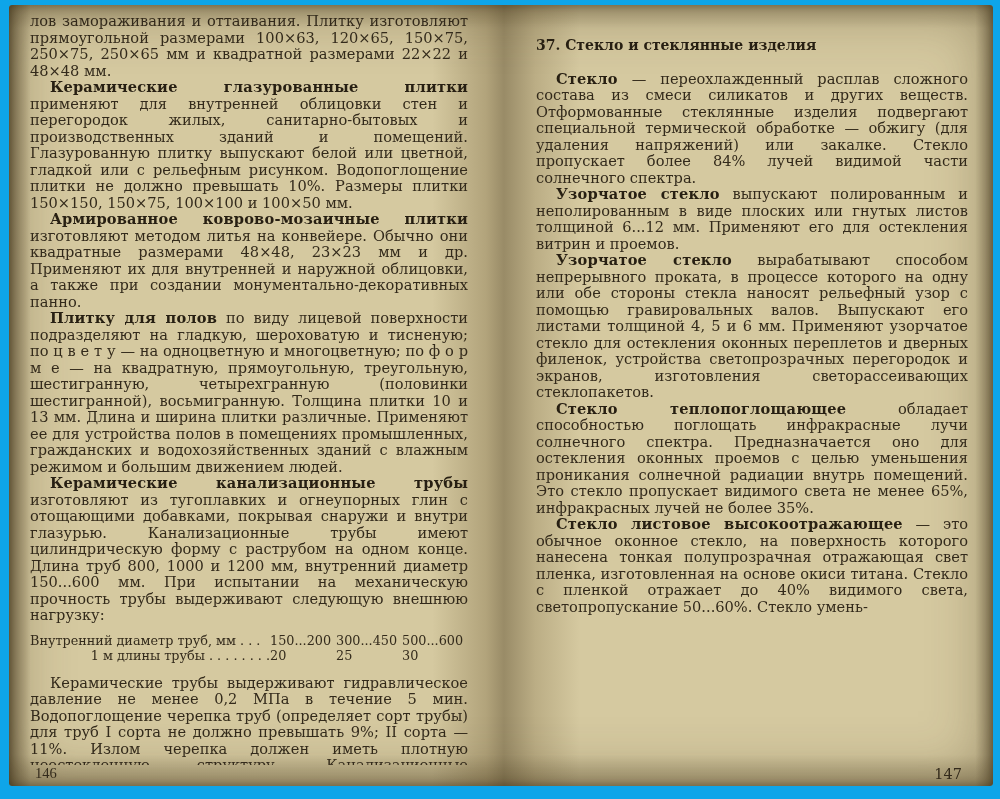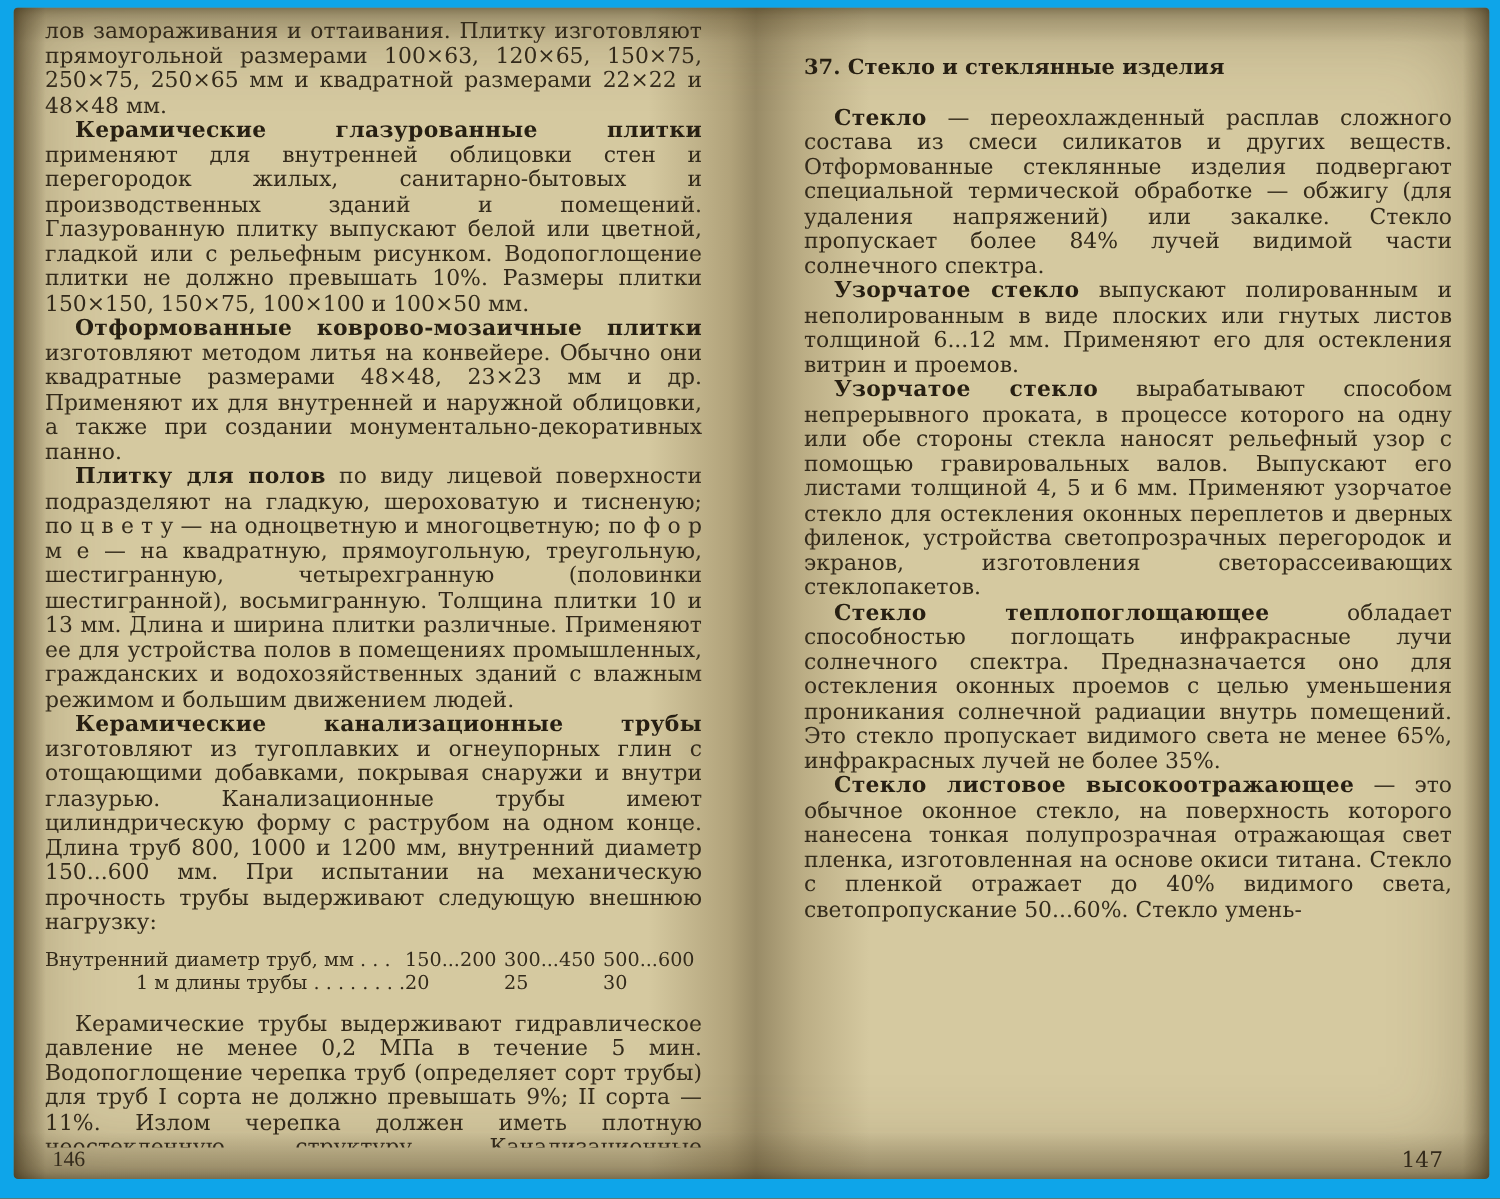--- a/index.html
+++ b/index.html
@@ -75,21 +75,21 @@
 <body>
 
 <div class="scan">
   <div class="paper">
     <div class="gutter-shadow"></div>
   </div>
 
   <div class="text-col col-left">
       <p class="para noindent">лов замораживания и оттаивания. Плитку изготовляют прямоугольной размерами 100×63, 120×65, 150×75, 250×75, 250×65 мм и квадратной размерами 22×22 и 48×48 мм.</p>
       <p class="para"><b class="lead">Керамические глазурованные плитки</b> применяют для внутренней облицовки стен и перегородок жилых, санитарно-бытовых и производственных зданий и помещений. Глазурованную плитку выпускают белой или цветной, гладкой или с рельефным рисунком. Водопоглощение плитки не должно превышать 10%. Размеры плитки 150×150, 150×75, 100×100 и 100×50 мм.</p>
-      <p class="para"><b class="lead">Отформованные коврово-мозаичные плитки</b> изготовляют методом литья на конвейере. Обычно они квадратные размерами 48×48, 23×23 мм и др. Применяют их для внутренней и наружной облицовки, а также при создании монументально-декоративных панно.</p>
+      <p class="para"><b class="lead">Армированное коврово-мозаичные плитки</b> изготовляют методом литья на конвейере. Обычно они квадратные размерами 48×48, 23×23 мм и др. Применяют их для внутренней и наружной облицовки, а также при создании монументально-декоративных панно.</p>
       <p class="para"><b class="lead">Плитку для полов</b> по виду лицевой поверхности подразделяют на гладкую, шероховатую и тисненую; по  ц в е т у — на одноцветную и многоцветную; по  ф о р м е — на квадратную, прямоугольную, треугольную, шестигранную, четырехгранную (половинки шестигранной), восьмигранную. Толщина плитки 10 и 13 мм. Длина и ширина плитки различные. Применяют ее для устройства полов в помещениях промышленных, гражданских и водохозяйственных зданий с влажным режимом и большим движением людей.</p>
       <p class="para"><b class="lead">Керамические канализационные трубы</b> изготовляют из тугоплавких и огнеупорных глин с отощающими добавками, покрывая снаружи и внутри глазурью. Канализационные трубы имеют цилиндрическую форму с раструбом на одном конце. Длина труб 800, 1000 и 1200 мм, внутренний диаметр 150...600 мм. При испытании на механическую прочность трубы выдерживают следующую внешнюю нагрузку:</p>
       <div class="data-table">
         <div class="table-row">
           <span class="table-label">Внутренний диаметр труб, мм  .  .  .</span>
           <span class="table-val">150...200</span>
           <span class="table-val">300...450</span>
           <span class="table-val">500...600</span>
         </div>
         <div class="table-row indent">

